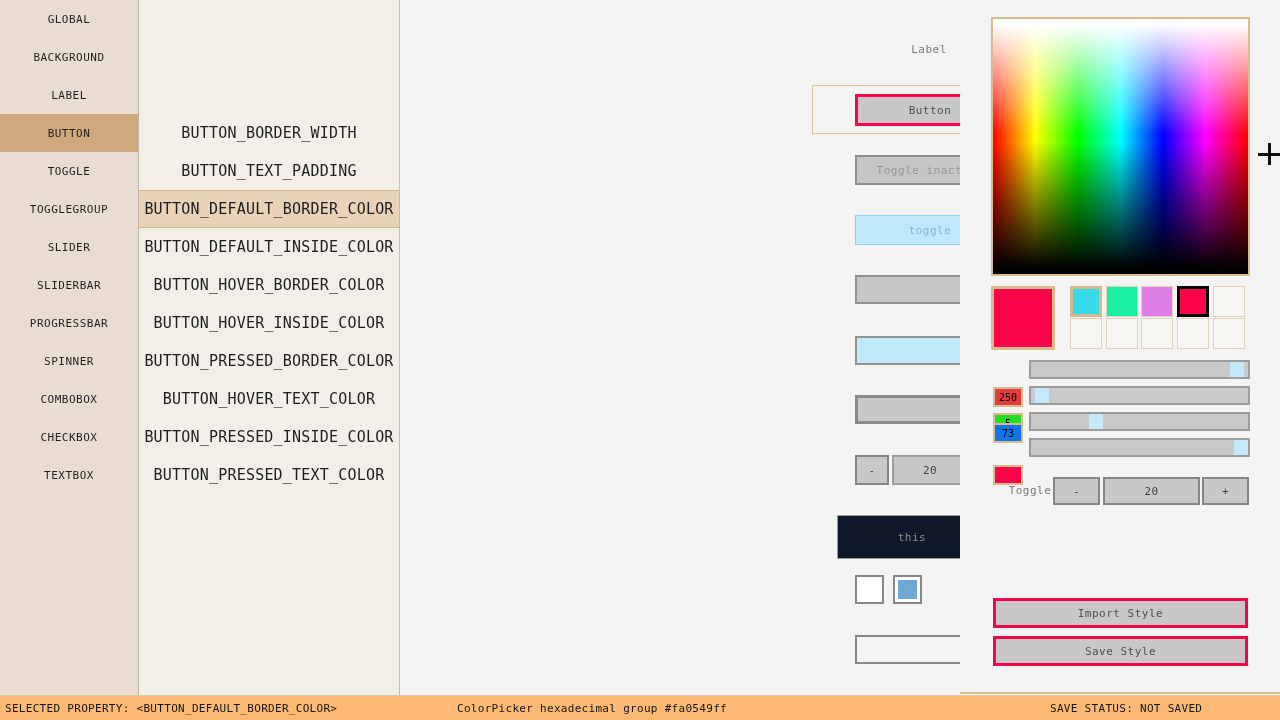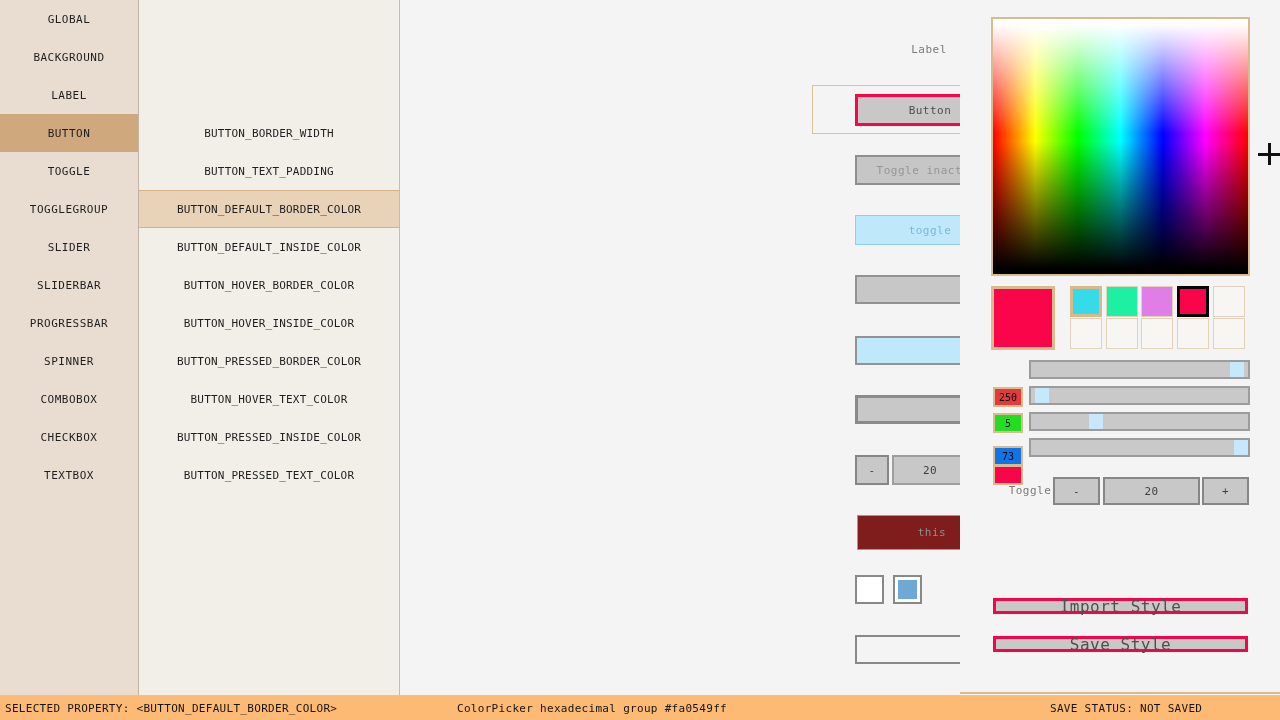--- a/index.html
+++ b/index.html
@@ -13,21 +13,21 @@
     border-right:1px solid #c2b4a2; }
   .side-item { height:38px; display:flex; align-items:center; justify-content:center;
     font-size:11px; letter-spacing:.5px; color:#1e1e1e; cursor:default; }
   .side-item.selected { background:#cfa97d; }
 
   
   #props { left:139px; top:0; width:261px; height:695px; background:#f2efe9;
     border-right:1px solid #d8b98c; }
   #prop-list { position:absolute; left:0; top:114px; width:100%; }
   .prop-item { height:38px; display:flex; align-items:center; justify-content:center;
-    font-size:11px; letter-spacing:.2px; color:#1e1e1e; }
+    font-size:15px; letter-spacing:.2px; color:#1e1e1e; }
   .prop-item.selected { background:#e8d3b8; border-top:1px solid #d6b284;
     border-bottom:1px solid #d6b284; }
 
   
   #preview { left:400px; top:0; width:560px; height:695px; }
   .txt { font-size:11px; letter-spacing:.5px; }
   #label-caption { left:505px; top:43px; width:48px; text-align:center; color:#7b7b7b; }
   #label-box { left:608px; top:35px; width:150px; height:29px; background:#fff;
     border:2px solid #0d0d0d; display:flex; align-items:center; justify-content:center;
     color:#0d0d0d; }
@@ -52,21 +52,21 @@
   #pv-sliderbar { left:455px; top:336px; width:450px; height:29px; background:#bfe9fb;
     border:2px solid #929292; }
   #pv-sliderbar-divider { left:223px; top:0; width:2px; height:25px; background:#929292; }
   #pv-progress { left:455px; top:395px; width:450px; height:29px; background:#c8c8c8;
     border:3px solid #8a8a8a; }
   .spin { background:#c8c8c8; border:2px solid #868686; color:#3f3f3f;
     display:flex; align-items:center; justify-content:center; }
   #sp-minus { left:455px; top:455px; width:34px; height:30px; }
   #sp-value { left:492px; top:455px; width:76px; height:30px; border-color:#9e9e9e; }
   #sp-plus  { left:570px; top:455px; width:35px; height:30px; }
-  #combo { left:457px; top:515px; width:150px; height:35px; background:#7f1d1d;
+  #combo { left:437px; top:515px; width:150px; height:44px; background:#0f172a;
     border:1px solid #9a9a9a; color:#8f8f8f; }
   #combo-badge { left:606px; top:516px; width:30px; height:20px; background:#c8c8c8;
     border:2px solid #8a8a8a; color:#8f8f8f; font-size:9px;
     display:flex; align-items:center; justify-content:center; }
   #check-off { left:455px; top:575px; width:29px; height:29px; background:#fff;
     border:2px solid #888; }
   #check-on { left:493px; top:575px; width:29px; height:29px; background:#fff;
     border:2px solid #888; }
   #check-on-mark { position:absolute; left:3px; top:3px; right:3px; bottom:3px;
     background:#6fa8d4; }
@@ -90,23 +90,23 @@
   .swatch.sel { border:3px solid #050505; }
   .ch-label { position:absolute; width:30px; height:20px; border:2px solid #d9bb8e;
     display:flex; align-items:center; justify-content:center; font-size:10px; color:#0a0a0a;margin-top:27px; }
   .ch-track { position:absolute; left:69px; width:221px; height:19px; background:#c9c9c9;
     border:2px solid #9c9c9c; }
   .ch-handle { position:absolute; top:0; width:14px; height:15px; background:#c5e9fb; }
   #value-caption { left:46px; top:484px; width:48px; text-align:center; color:#7b7b7b; }
   #val-minus { left:93px; top:477px; width:47px; height:28px; }
   #val-field { left:143px; top:477px; width:97px; height:28px; }
   #val-plus  { left:242px; top:477px; width:47px; height:28px; }
-  .style-btn { position:absolute; left:33px; width:255px; height:16px; background:#c8c8c8;
+  .style-btn { position:absolute; left:33px; width:255px; height:30px; background:#c8c8c8;
     border:3px solid #f1054b; display:flex; align-items:center; justify-content:center;
-    color:#4f4f4f; font-size:16px; letter-spacing:.5px; cursor:default; }
+    color:#4f4f4f; font-size:11px; letter-spacing:.5px; cursor:default; }
   #import-btn { top:598px; }
   #save-btn { top:636px; }
 
   
   #statusbar { left:0; top:695px; width:1280px; height:25px; background:#fdba74;
     border-top:1px solid #d9c6a2; }
   .status-txt { position:absolute; top:0; height:24px; display:flex; align-items:center;
     font-size:11px; letter-spacing:.3px; color:#141414; white-space:nowrap; }
   #status-left { left:5px; }
   #status-mid { left:457px; }
@@ -209,21 +209,21 @@
 
     <div id="channel-rows">
         <div class="ch-label" style="left: 33px; top: 360px; background: rgb(226, 59, 59);">250</div>
         <div class="ch-track" style="top: 360px;">
           <div class="ch-handle" style="left: 199px;"></div>
         </div>
         <div class="ch-label" style="left: 33px; top: 386px; background: rgb(34, 221, 34);">5</div>
         <div class="ch-track" style="top: 386px;">
           <div class="ch-handle" style="left: 4px;"></div>
         </div>
-        <div class="ch-label" style="left: 33px; top: 419px; background: rgb(17, 115, 232);">73</div>
+        <div class="ch-label" style="left: 33px; top: 396px; background: rgb(17, 115, 232);">73</div>
         <div class="ch-track" style="top: 412px;">
           <div class="ch-handle" style="left: 58px;"></div>
         </div>
         <div class="ch-label" style="left: 33px; top: 438px; background: rgb(250, 5, 73);"></div>
         <div class="ch-track" style="top: 438px;">
           <div class="ch-handle" style="left: 203px;"></div>
         </div>
       </div>
 
     <div id="value-caption" class="abs txt">Toggle</div>

